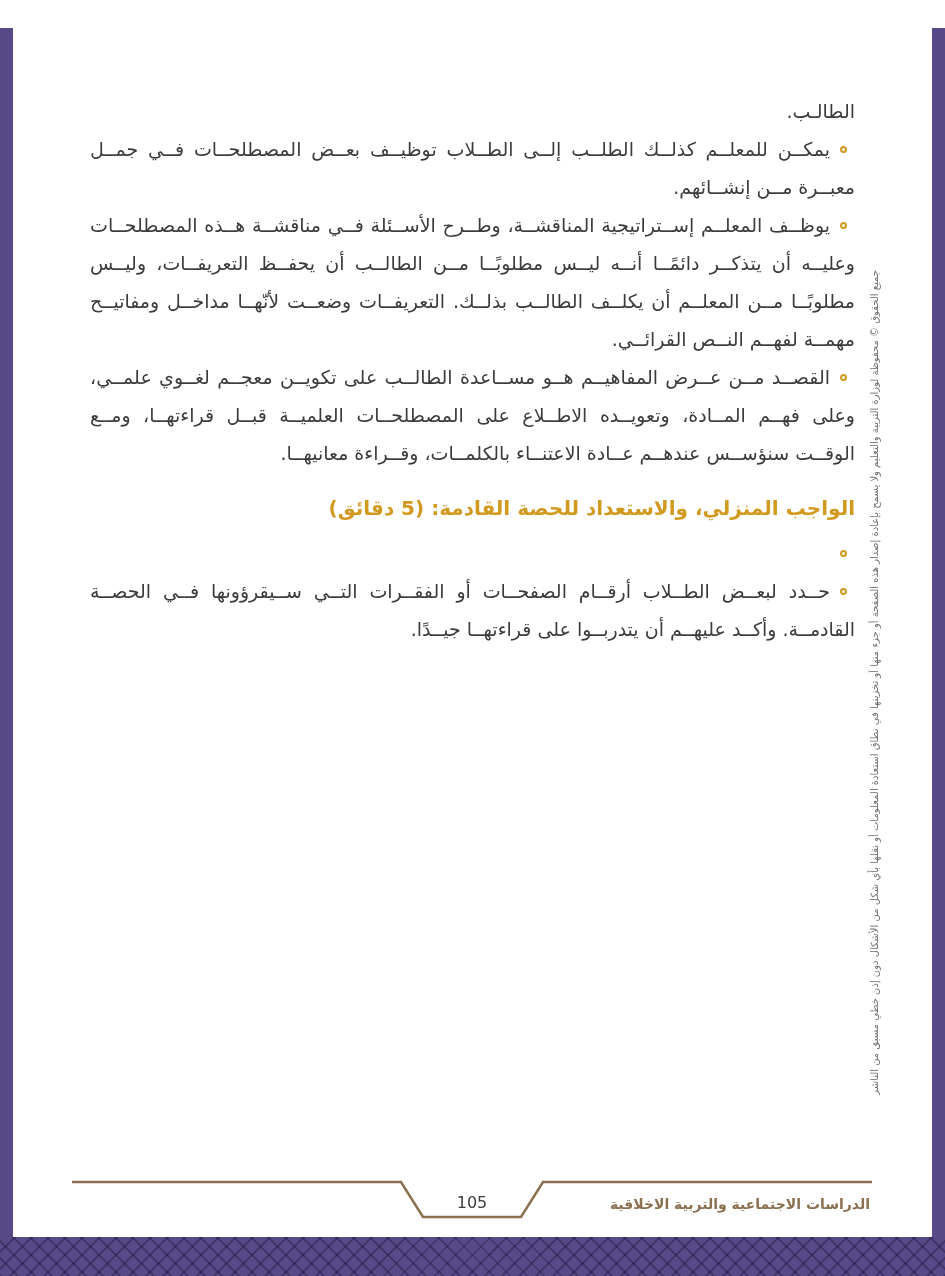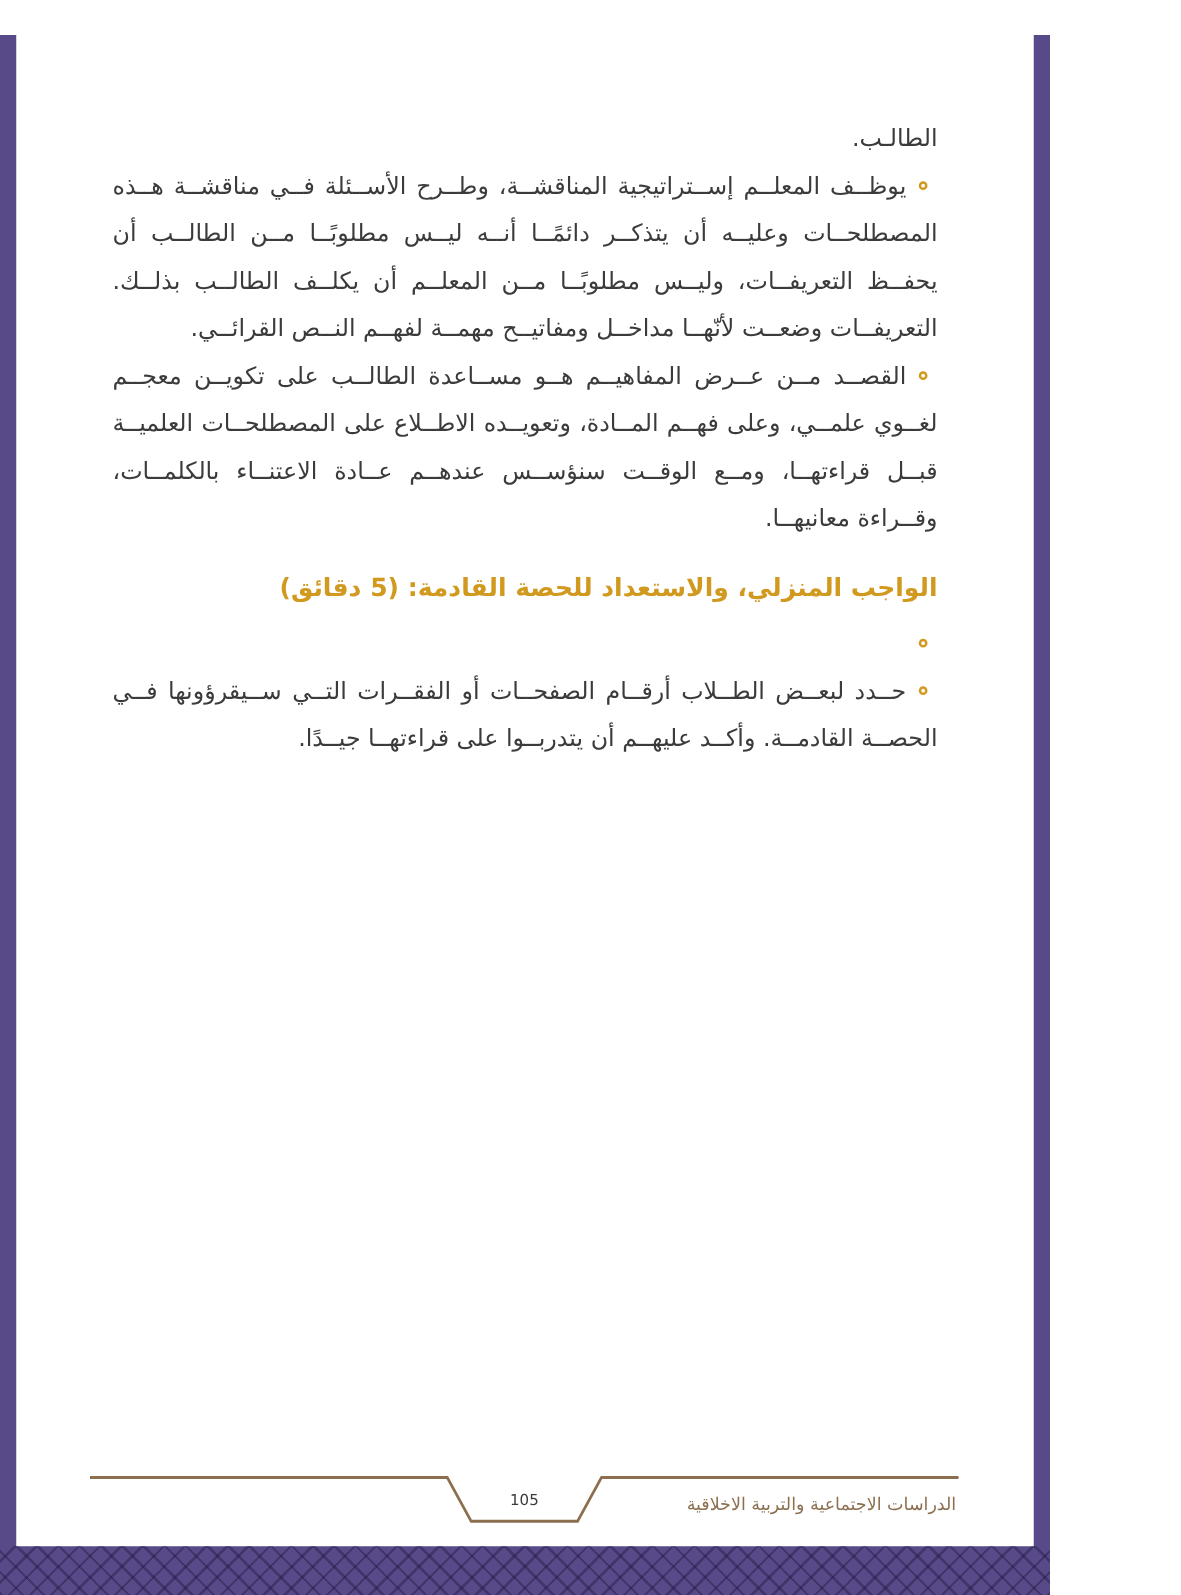--- a/index.html
+++ b/index.html
@@ -12,21 +12,21 @@
   *{box-sizing:border-box;}
   html,body{margin:0;padding:0;}
   body{
     width:945px;height:1276px;
     background:#ffffff;
     font-family:"DejaVu Sans", sans-serif;
     overflow:hidden;
   }
   .page{
     position:relative;
-    width:840px;height:1276px;
+    width:945px;height:1276px;
     background:#ffffff;
     overflow:hidden;
   }
   
   .strip{
     position:absolute;
     width:13px;
     top:28px;bottom:0;
     background:var(--purple);
   }
@@ -88,43 +88,46 @@
   
   .footer{
     position:absolute;
     left:72px;right:73px;top:1180px;height:52px;
   }
   .footer-line{
     position:absolute;left:0;top:0;width:100%;height:44px;display:block;
   }
   .pagenum{
     position:absolute;left:50%;top:13px;transform:translateX(-50%);
-    font-size:12px;color:var(--ink);
+    font-size:16px;color:var(--ink);
   }
   .lesson{
     position:absolute;left:30px;top:16px;
     direction:rtl;font-size:13px;color:var(--tan);margin-top:40px;
   }
   .subject{
     position:absolute;right:2px;top:16px;
-    direction:rtl;font-size:14px;color:var(--brown);
+    direction:rtl;font-size:14px;color:var(--brown);font-weight:bold;
   }
 </style>
 </head>
 <body>
 
 <div class="page">
 
   <div class="strip left"></div>
   <div class="strip right"></div>
 
   <div class="content">
 
     <p class="tail">الطالـب.</p>
 
+    <p class="bullet">
+      <span class="marker"></span><span>يمكــن للمعلــم كذلــك الطلــب إلــى الطــلاب توظيــف بعــض المصطلحــات فــي جمــل معبــرة مــن إنشــائهم.</span>
+    </p>
     <p class="bullet">
       <span class="marker"></span><span>يوظــف المعلــم إســتراتيجية المناقشــة، وطــرح الأســئلة فــي مناقشــة هــذه المصطلحــات وعليــه أن يتذكــر دائمًــا أنــه ليــس مطلوبًــا مــن الطالــب أن يحفــظ التعريفــات، وليــس مطلوبًــا مــن المعلــم أن يكلــف الطالــب بذلــك. التعريفــات وضعــت لأنّهــا مداخــل ومفاتيــح مهمــة لفهــم النــص القرائــي.</span>
     </p>
     <p class="bullet">
       <span class="marker"></span><span>القصــد مــن عــرض المفاهيــم هــو مســاعدة الطالــب على تكويــن معجــم لغــوي علمــي، وعلى فهــم المــادة، وتعويــده الاطــلاع على المصطلحــات العلميــة قبــل قراءتهــا، ومــع الوقــت سنؤســس عندهــم عــادة الاعتنــاء بالكلمــات، وقــراءة معانيهــا.</span>
     </p>
 
     <h2 class="section-heading">الواجب المنزلي، والاستعداد للحصة القادمة: (5 دقائق)</h2>
 
     <p class="bullet">

